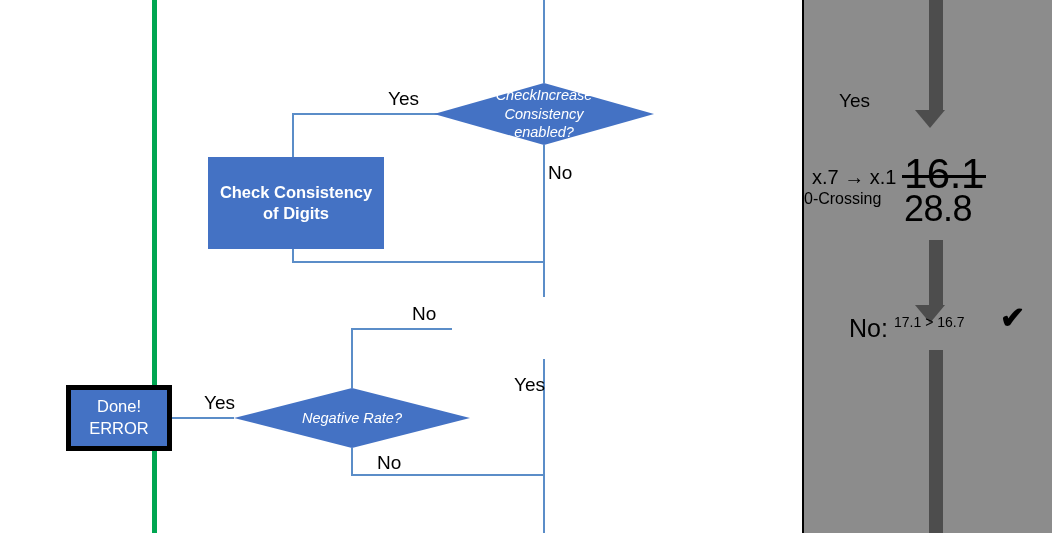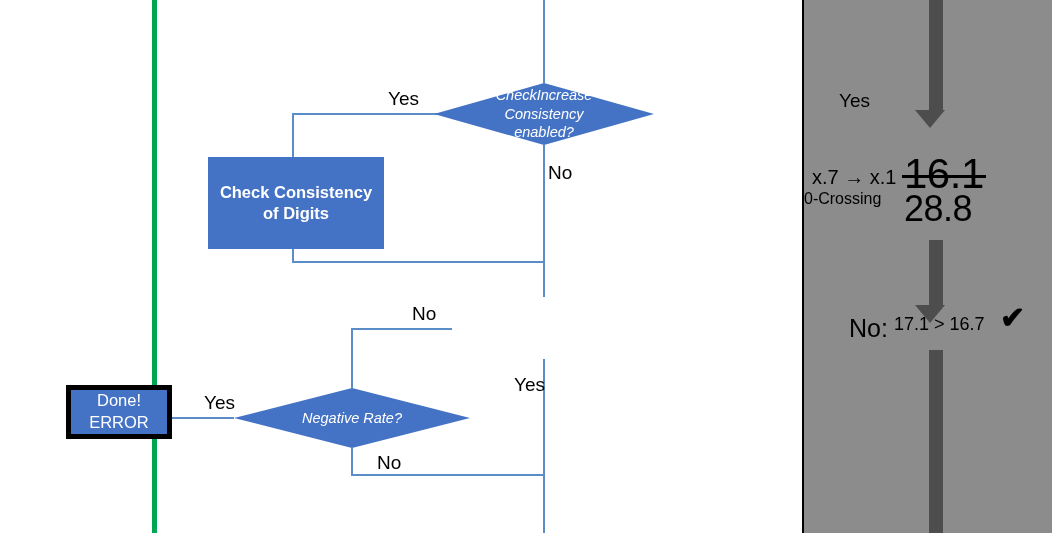--- a/index.html
+++ b/index.html
@@ -144,21 +144,21 @@
   .gp-big1 .strike::after {
     content: "";
     position: absolute;
     left: -2px; right: -2px;
     top: 53%;
     height: 3px;
     background: #000000;
   }
   .gp-big2     { font-size: 36px; left: 100px; top: 188px; letter-spacing: -0.5px; }
   .gp-no       { font-size: 25px; left: 36px;  top: 314px; margin-left: 9px; }
-  .gp-cmp      { font-size: 18px; left: 90px;  top: 314px; text-align: right; }
+  .gp-cmp      { font-size: 14px; left: 90px;  top: 314px; text-align: right; }
   .gp-check    { font-size: 30px; left: 196px; top: 303px; font-weight: bold; line-height: 1; }
 </style>
 </head>
 <body>
 
 <div id="canvas">
 
   <div class="conn-v" style="left:543px; top:0px; height:83px;"></div>
 
   <div class="conn-h" style="left:292px; top:113px; width:160px;"></div>
@@ -211,21 +211,21 @@
       <polygon points="118,0 236,30 118,60 0,30" fill="#4472C4"></polygon>
     </svg>
     <div class="dlabel">
       <span>Negative Rate?</span>
     </div>
   </div>
 
   <div class="edge-label" style="left:204px; top:393px;">Yes</div>
   <div class="edge-label" style="left:377px; top:453px;">No</div>
 
-  <div class="term-box" style="left:66px; top:385px; width:106px; height:54px;">
+  <div class="term-box" style="left:66px; top:385px; width:106px; height:66px;">
     <span>Done!</span>
     <span>ERROR</span>
   </div>
 
   <div id="gray-panel">
 
     <div class="gp-shaft" style="left:125px; top:0px; height:110px;"></div>
     <div class="gp-head" style="left:111px; top:110px;"></div>
 
     <div class="gp-text gp-yes">Yes</div>

